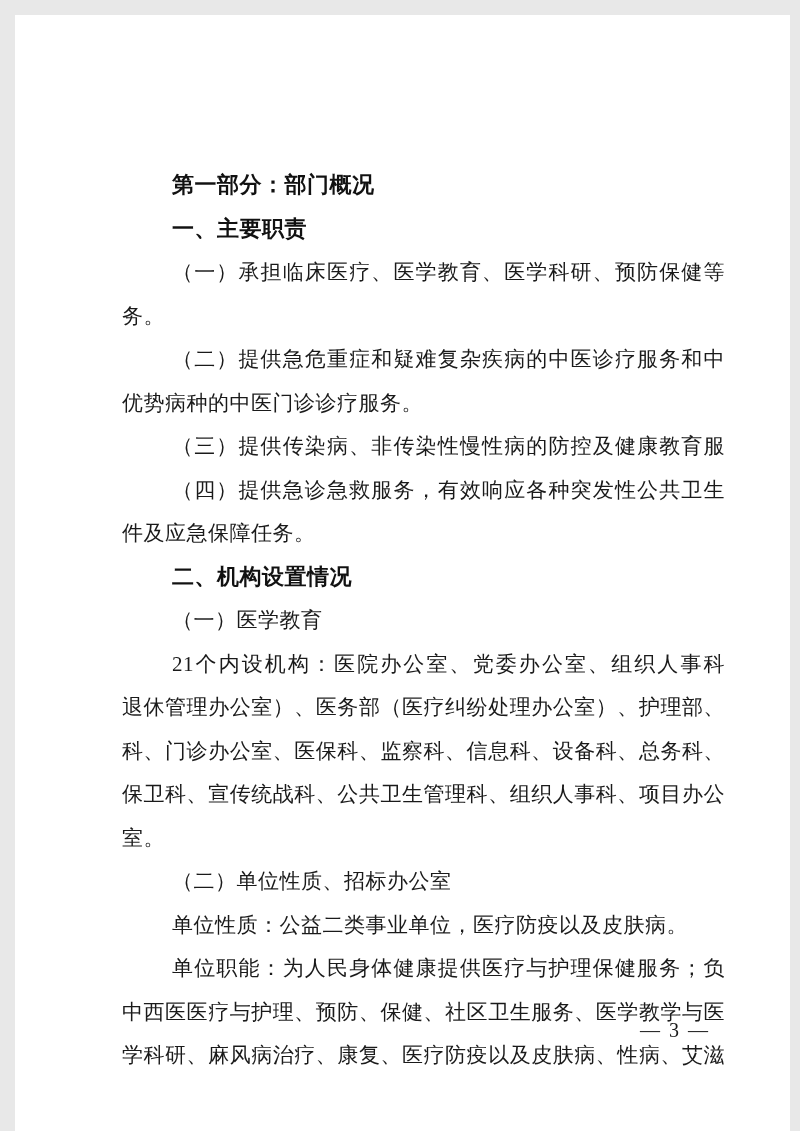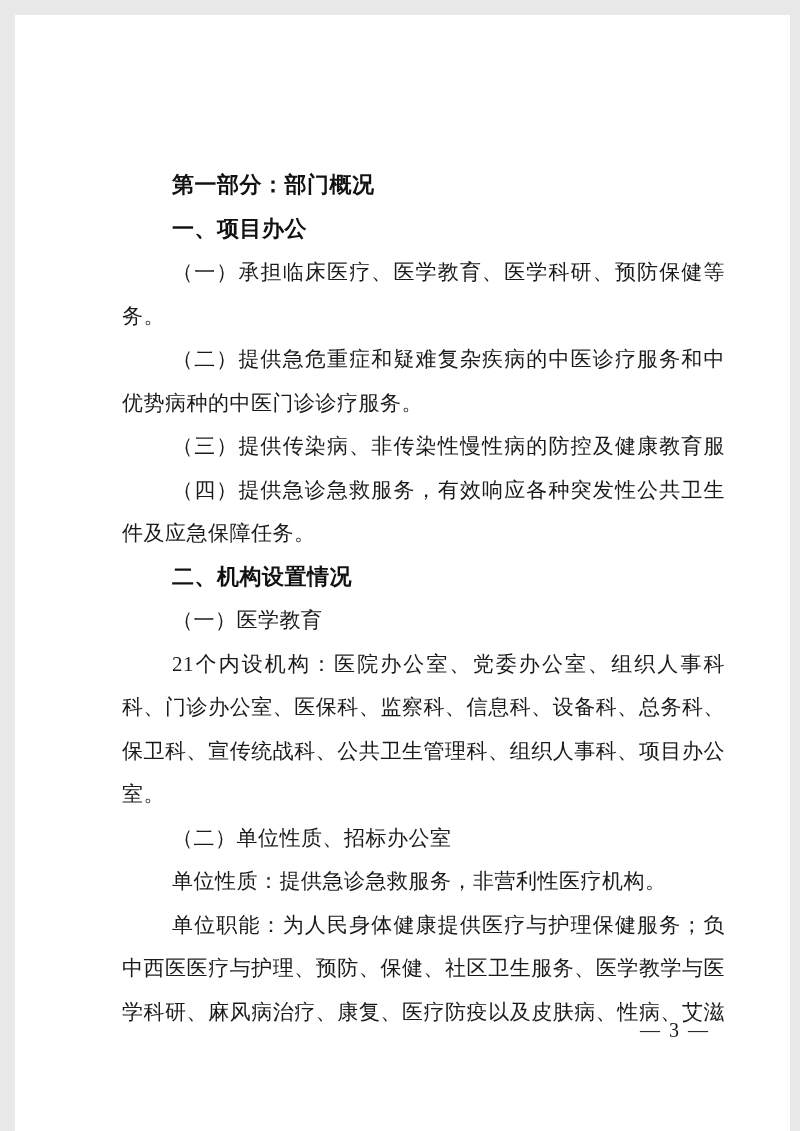--- a/index.html
+++ b/index.html
@@ -51,34 +51,35 @@
     letter-spacing: 2px;
     white-space: pre;
   }
 </style>
 </head>
 <body>
 
 <div class="page">
   <div class="doc-body">
       <div class="line heading indent">第一部分：部门概况</div>
-      <div class="line heading indent">一、项目办公</div>
+      <div class="line heading indent">一、主要职责</div>
       <div class="line indent fill">（一）承担临床医疗、医学教育、医学科研、预防保健等任</div>
       <div class="line">务。</div>
       <div class="line indent fill">（二）提供急危重症和疑难复杂疾病的中医诊疗服务和中医</div>
       <div class="line">优势病种的中医门诊诊疗服务。</div>
       <div class="line indent fill">（三）提供传染病、非传染性慢性病的防控及健康教育服务。</div>
       <div class="line indent fill">（四）提供急诊急救服务，有效响应各种突发性公共卫生事</div>
       <div class="line">件及应急保障任务。</div>
       <div class="line heading indent">二、机构设置情况</div>
       <div class="line indent">（一）医学教育</div>
       <div class="line indent fill">21个内设机构：医院办公室、党委办公室、组织人事科（离</div>
+      <div class="line fill">退休管理办公室）、医务部（医疗纠纷处理办公室）、护理部、</div>
       <div class="line fill">科、门诊办公室、医保科、监察科、信息科、设备科、总务科、</div>
       <div class="line fill">保卫科、宣传统战科、公共卫生管理科、组织人事科、项目办公</div>
       <div class="line">室。</div>
       <div class="line indent">（二）单位性质、招标办公室</div>
-      <div class="line indent">单位性质：提供急诊急救服务，非营利性医疗机构。</div>
+      <div class="line indent">单位性质：公益二类事业单位，医疗防疫以及皮肤病。</div>
       <div class="line indent fill">单位职能：为人民身体健康提供医疗与护理保健服务；负责</div>
       <div class="line fill">中西医医疗与护理、预防、保健、社区卫生服务、医学教学与医</div>
       <div class="line fill">学科研、麻风病治疗、康复、医疗防疫以及皮肤病、性病、艾滋</div>
     </div>
   <div class="page-number">— 3 —</div>
 </div>
 
 </body></html>

